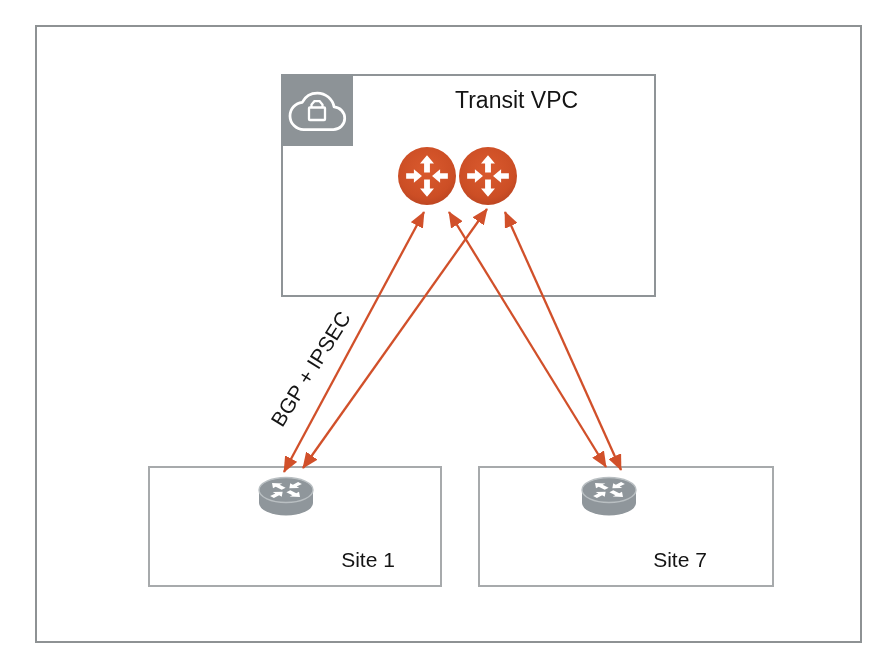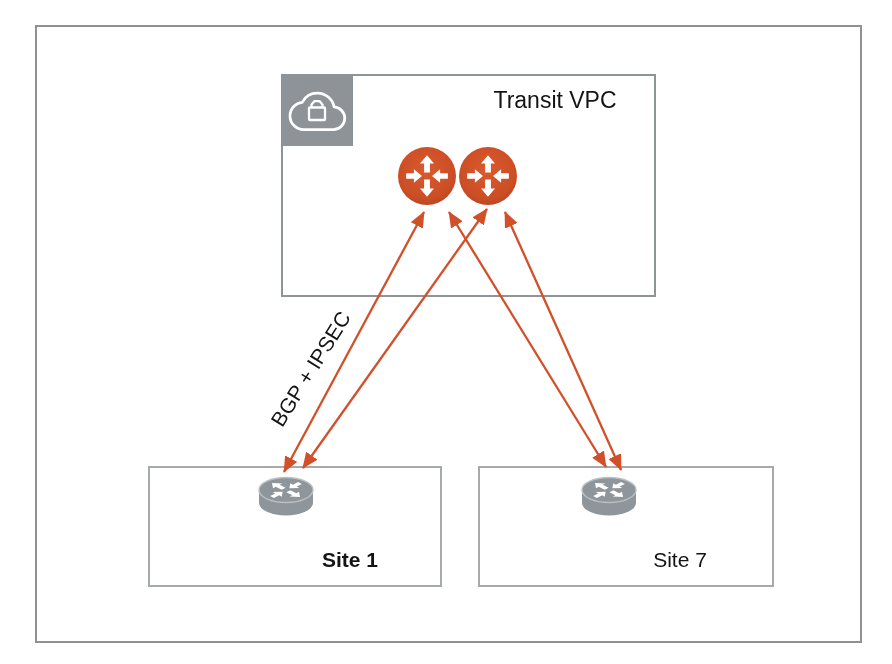--- a/index.html
+++ b/index.html
@@ -40,21 +40,21 @@
     width: 72px; height: 72px;
     background: #8D9397;
     z-index: 3;
   }
   .badge svg { display: block; width: 72px; height: 72px; }
 
   .transit-label {
     position: absolute;
     left: 455px; top: 88px;
     width: 200px;
-    text-align: center;
+    text-align: left;
     font-size: 23px;
     line-height: 1.1;
     white-space: nowrap;
     z-index: 2;
   }
 
   .vpn-routers {
     position: absolute;
     left: 398px; top: 147px;
     width: 119px; height: 58px;
@@ -73,21 +73,21 @@
   .site-box.site-2 { left: 478px; width: 296px; }
 
   .site-label {
     position: absolute;
     top: 548px;
     transform: translateX(-50%);
     font-size: 21px;
     white-space: nowrap;
     z-index: 2;
   }
-  .site-label.site-1 { left: 350px; font-weight: bold; }
+  .site-label.site-1 { left: 368px; }
   .site-label.site-2 { left: 680px; }
 
   .puck {
     position: absolute;
     width: 60px; height: 48px;
     z-index: 2;
   }
   .puck.site-1 { left: 256px; top: 474px; }
   .puck.site-2 { left: 579px; top: 474px; }
   .puck svg { display: block; width: 60px; height: 48px; }

